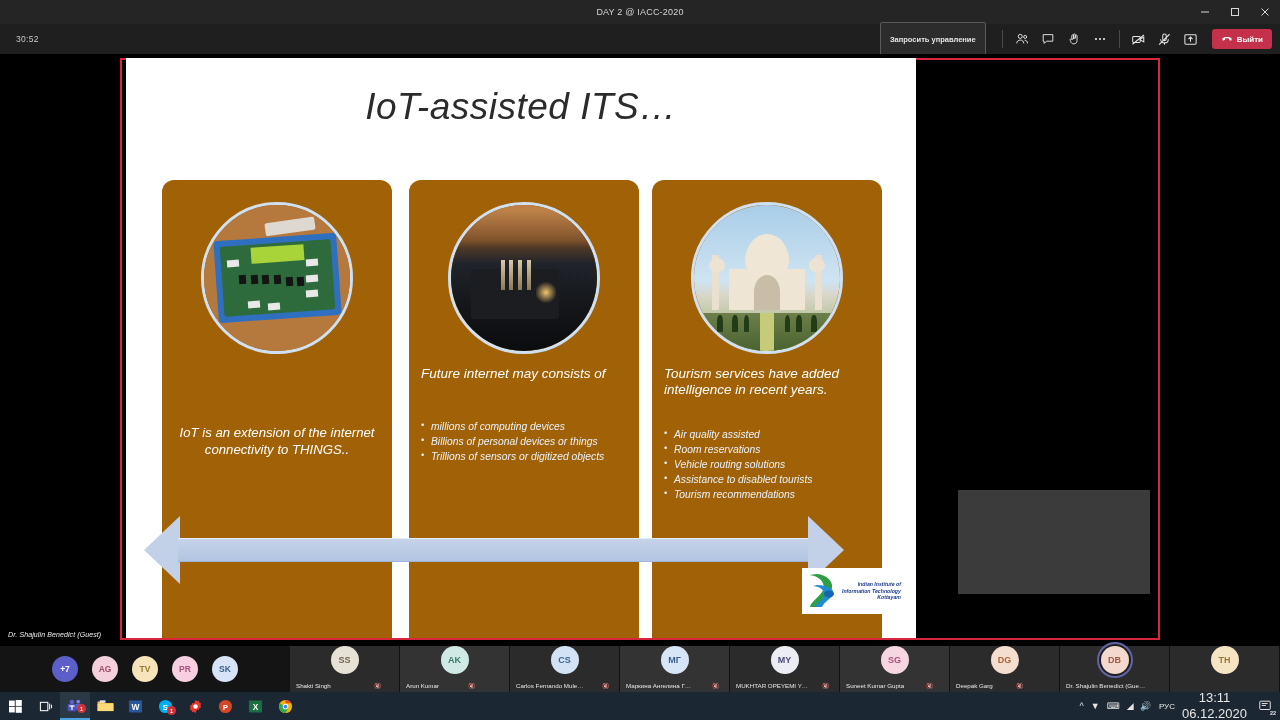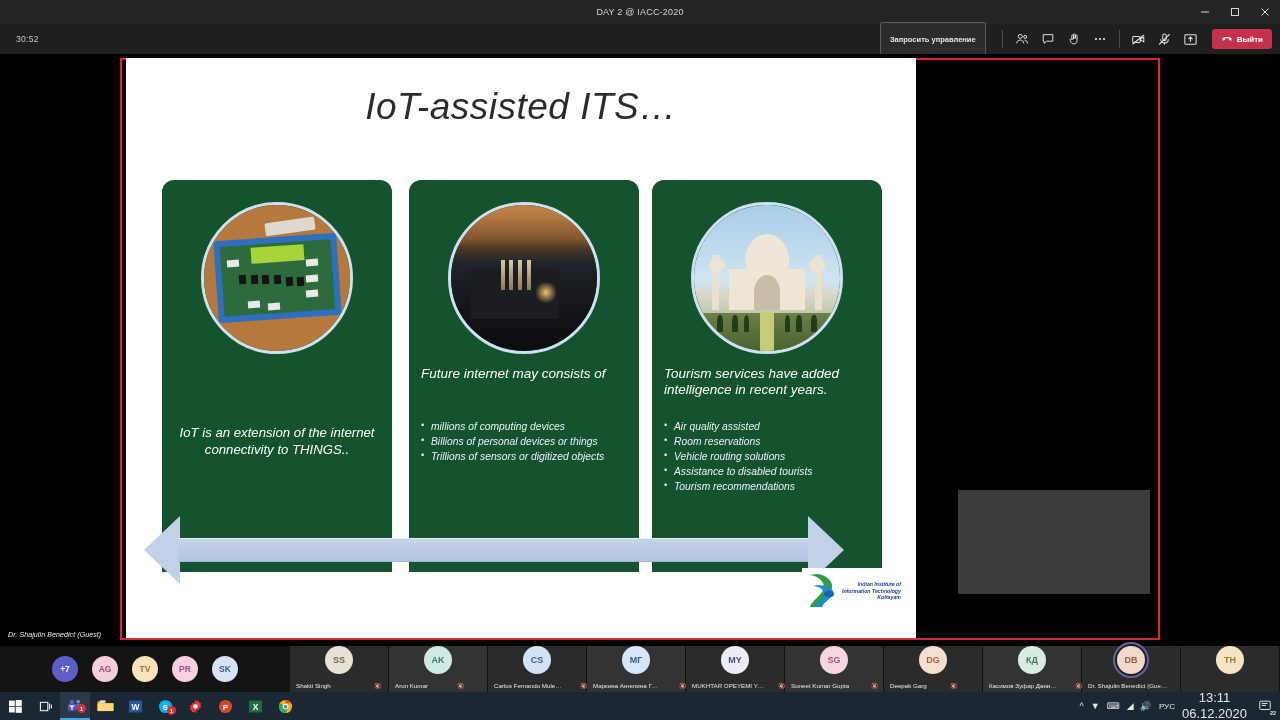--- a/index.html
+++ b/index.html
@@ -65,22 +65,22 @@
   .slide {
     position:absolute; left:126px; top:4px; width:790px; height:580px;
     background:#fff; overflow:hidden;
   }
   .slide-title {
     position:absolute; top:28px; left:0; width:100%; text-align:center;
     font-size:37px; color:#2b2b2b; font-weight:400; letter-spacing:.5px;
   }
   .panels { position:absolute; left:36px; top:122px; width:724px; height:458px; }
   .panel {
-    position:absolute; top:0; width:230px; height:392px;
-    background:#14532d; border-radius:12px 12px 0 0; overflow:hidden;
+    position:absolute; top:0; width:230px; height:458px;
+    background:#a16207; border-radius:12px 12px 0 0; overflow:hidden;
   }
   .panel.p1 { left:0; }
   .panel.p2 { left:247px; }
   .panel.p3 { left:490px; }
   .circ {
     position:absolute; left:50%; transform:translateX(-50%); top:22px;
     width:152px; height:152px; border-radius:50%; overflow:hidden;
     border:3px solid #cfe0f2;
   }
   .circ-inner { width:100%; height:100%; position:relative; }
@@ -426,21 +426,21 @@
               <div class="path"></div>
               <div class="tree" style="left:16%"></div>
               <div class="tree" style="left:26%"></div>
               <div class="tree" style="left:34%"></div>
               <div class="tree" style="right:16%"></div>
               <div class="tree" style="right:26%"></div>
               <div class="tree" style="right:34%"></div>
             </div>
           </div>
           <div class="p-head" style="top:186px">Tourism services have added intelligence in recent years.</div>
-          <ul class="p-body" style="top:240px">
+          <ul class="p-body" style="top:248px">
             <li>Air quality assisted</li>
             <li>Room reservations</li>
             <li>Vehicle routing solutions</li>
             <li>Assistance to disabled tourists</li>
             <li>Tourism recommendations</li>
           </ul>
         </div>
       </div>
 
       <div class="arrow-wrap">
@@ -505,25 +505,20 @@
     <div class="tile alt">
       <div class="av" style="background:#f6d6e0;color:#a8547f">SG</div>
       <span class="nm">Suneet Kumar Gupta</span>
       <span class="mic" style="left:86px">🔇</span>
     </div>
     <div class="tile">
       <div class="av" style="background:#f3ded0;color:#a9663c">DG</div>
       <span class="nm">Deepak Garg</span>
       <span class="mic" style="left:66px">🔇</span>
     </div>
-    <div class="tile alt">
-      <div class="av" style="background:#d9ece2;color:#3f7a5c">КД</div>
-      <span class="nm">Касимов Зуфар Дани…</span>
-      <span class="mic" style="left:92px">🔇</span>
-    </div>
     <div class="tile speaking">
       <div class="av" style="background:#f2d8cd;color:#9c5b45">DB</div>
       <span class="nm">Dr. Shajulin Benedict (Gue…</span>
     </div>
     <div class="tile">
       <div class="av" style="background:#f7e4c3;color:#9a7a3a">TH</div>
       <span class="nm"></span>
     </div>
   </div>
 

